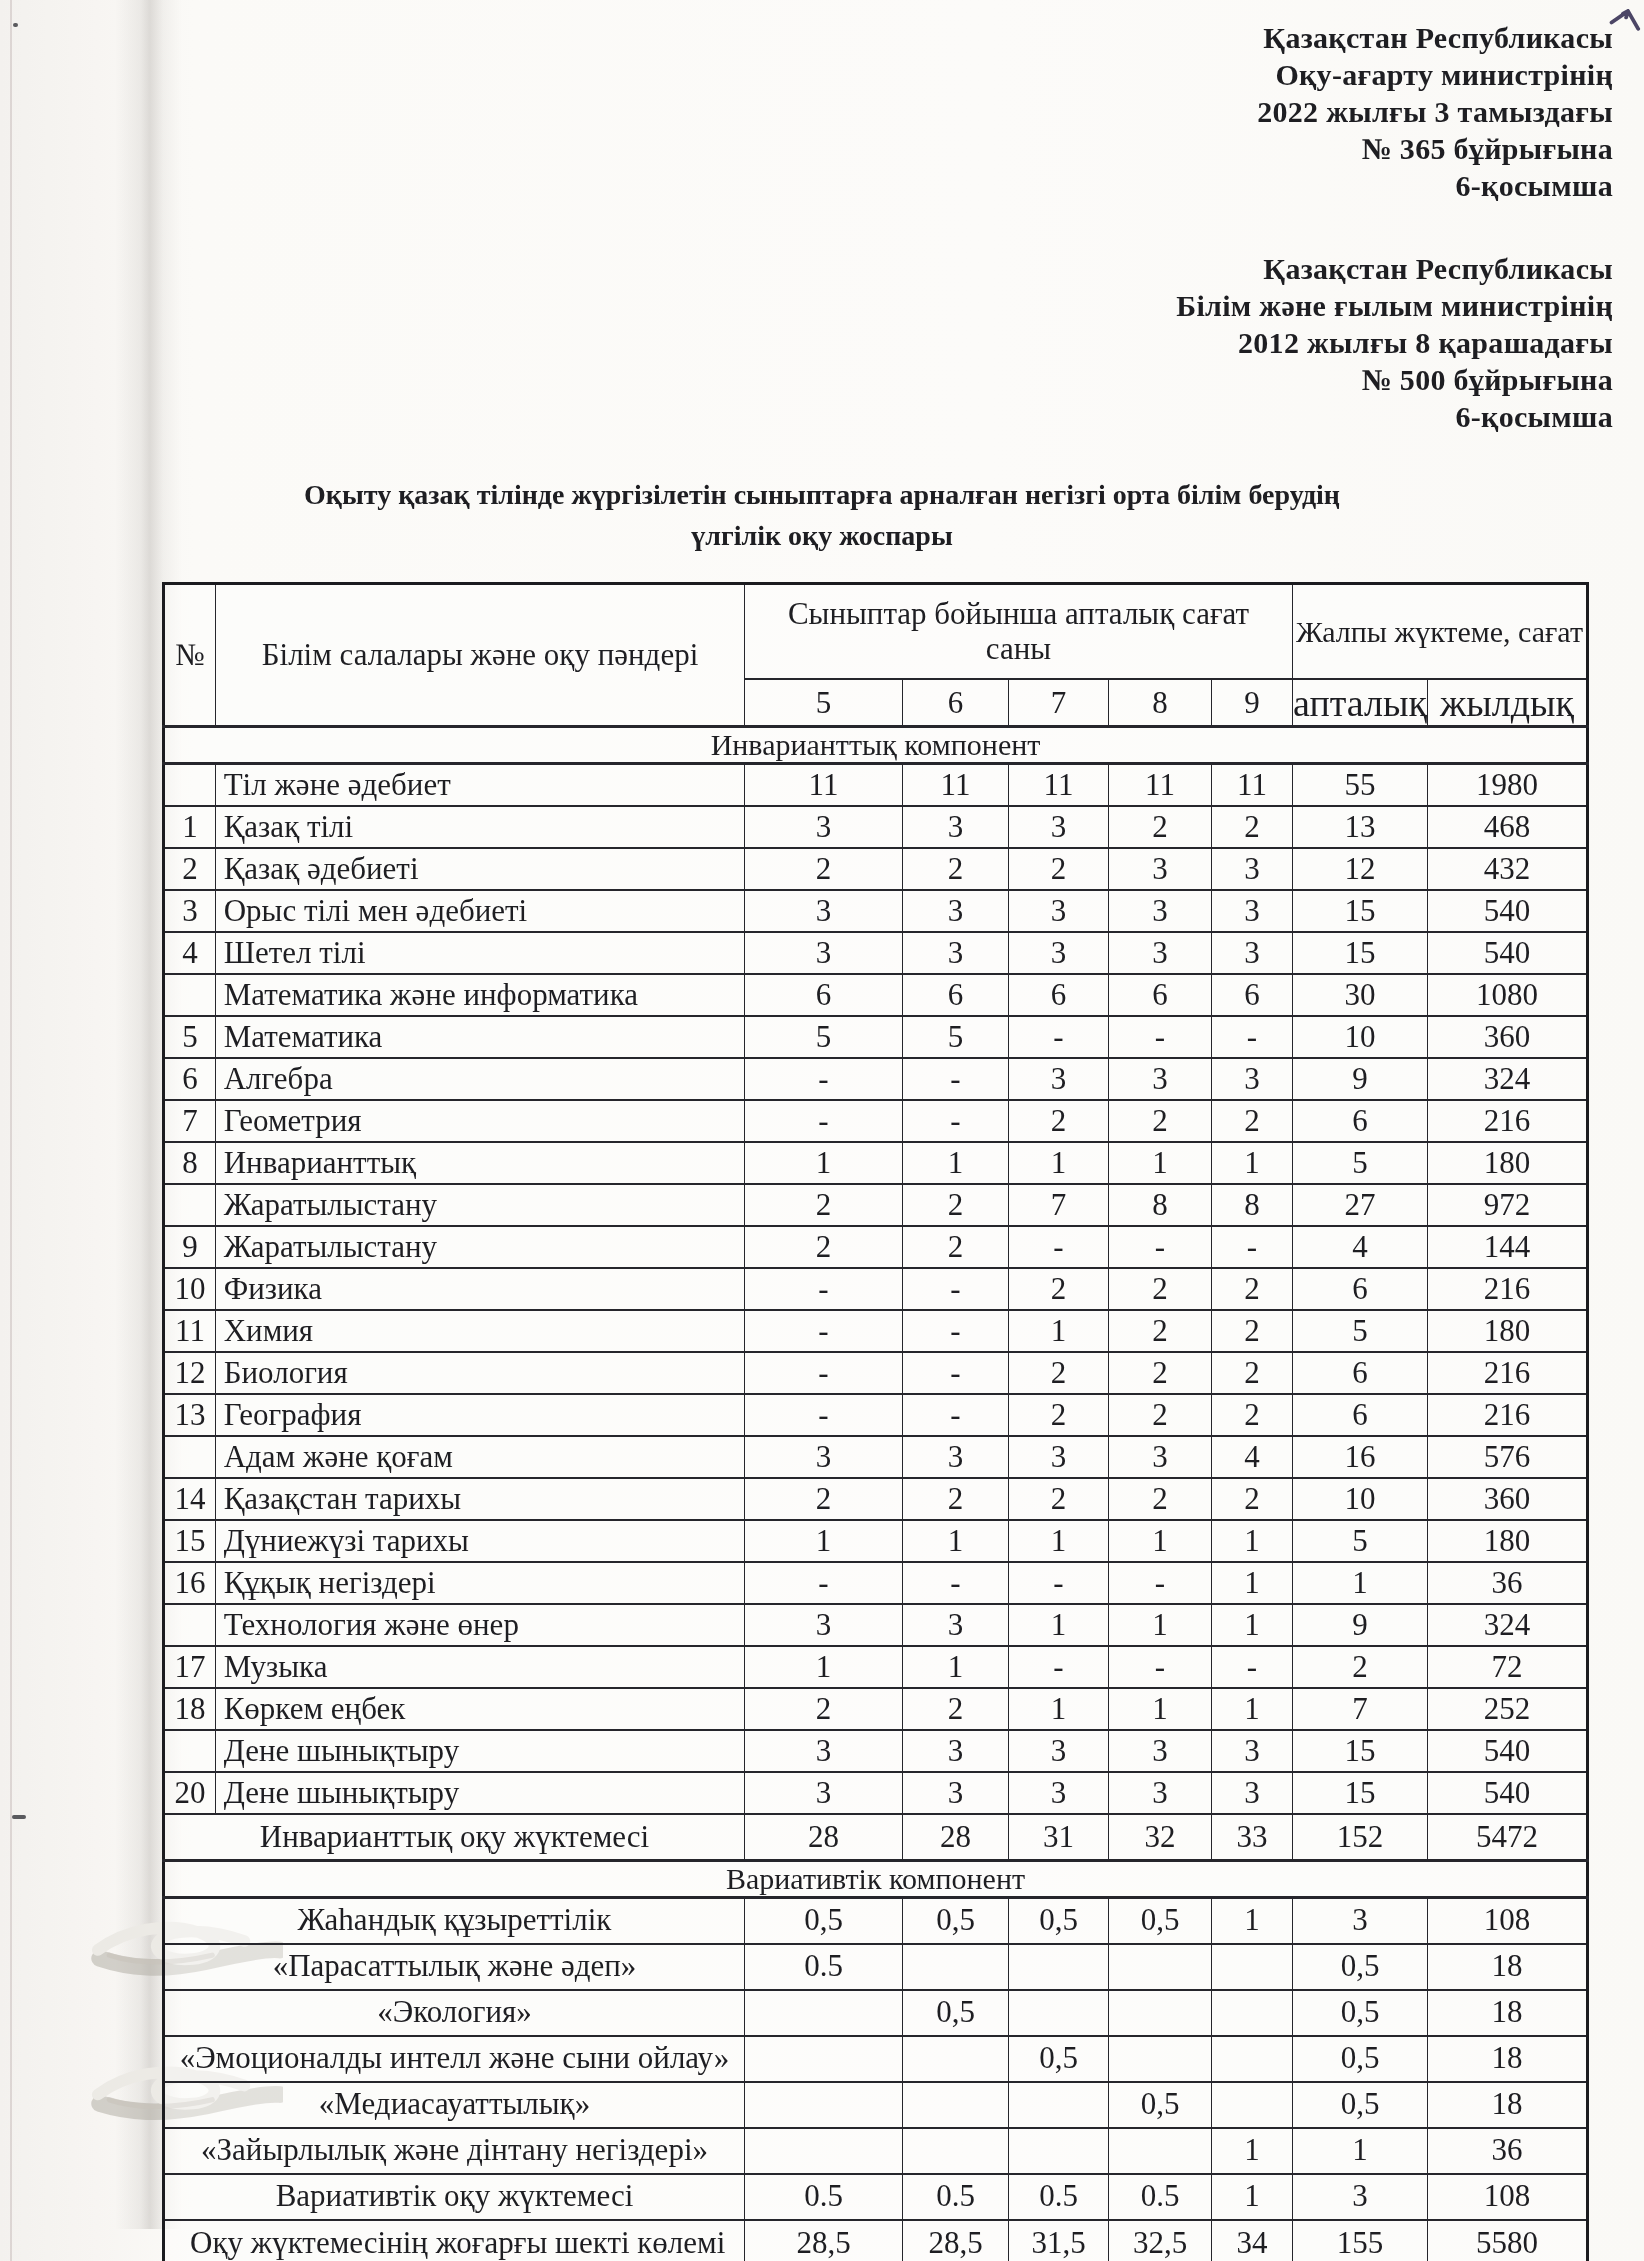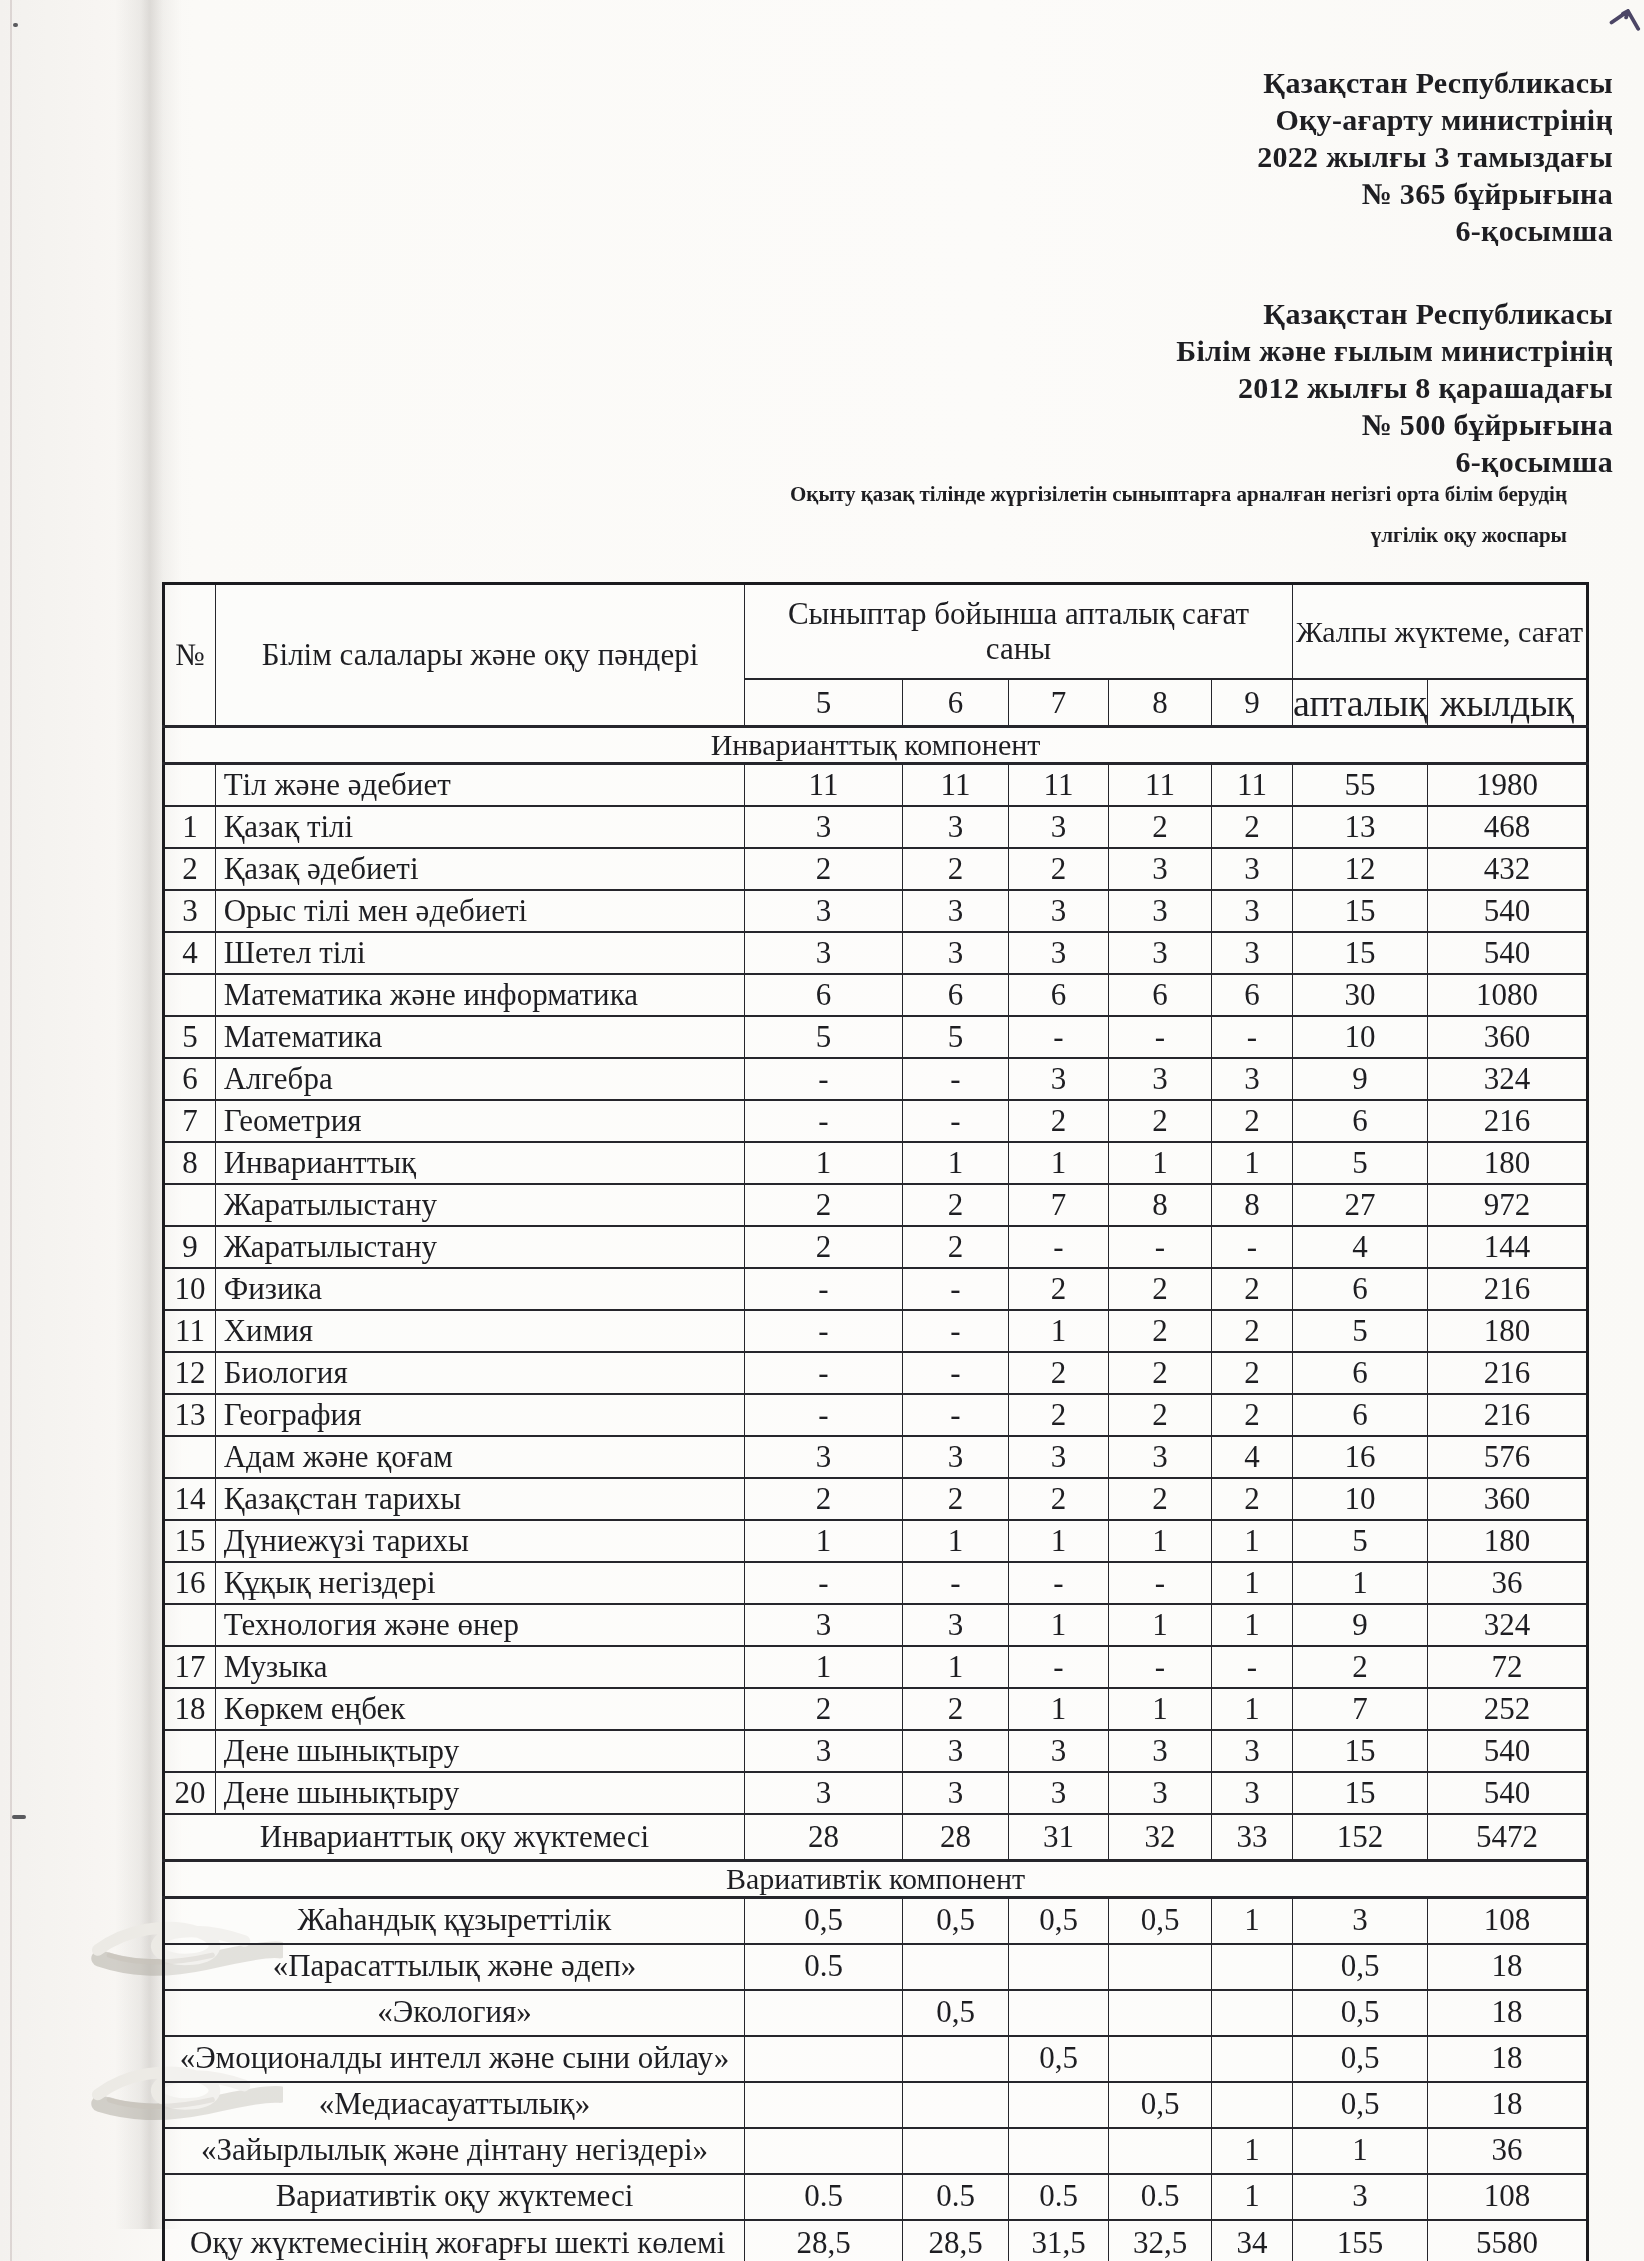--- a/index.html
+++ b/index.html
@@ -15,26 +15,26 @@
     position:absolute;left:115px;top:0;width:67px;height:2229px;
     background:linear-gradient(90deg,rgba(70,62,55,0) 0%,rgba(70,62,55,.08) 38%,rgba(70,62,55,.16) 52%,rgba(70,62,55,.05) 72%,rgba(70,62,55,0) 100%);
     pointer-events:none;
   }
   .edge-line{position:absolute;left:10.3px;top:0;width:1.9px;height:2261px;background:rgba(150,130,130,.25);}
   .speck{position:absolute;background:#5a5a5e;border-radius:50%;}
   .curl{position:absolute;pointer-events:none;}
   .pen-mark{position:absolute;pointer-events:none;}
 
   
-  .ref-block{position:absolute;right:31px;text-align:right;font-weight:bold;font-size:30px;line-height:37px;letter-spacing:0.3px;margin-top:45px;}
+  .ref-block{position:absolute;right:31px;text-align:right;font-weight:bold;font-size:30px;line-height:37px;letter-spacing:0.3px;}
   .ref-1{top:19.3px;}
   .ref-2{top:250px;}
 
   
-  .doc-title{position:absolute;left:77px;right:77px;top:474px;text-align:right;font-weight:bold;font-size:21px;line-height:41px;}
+  .doc-title{position:absolute;left:77px;right:77px;top:474px;text-align:center;font-weight:bold;font-size:28px;line-height:41px;}
 
   
   table.curriculum{
     position:absolute;left:162px;top:582px;width:1424px;
     border-collapse:collapse;table-layout:fixed;
     border:3.9px solid #1b1b1f;background:rgba(255,255,255,.35);
   }
   .curriculum th,.curriculum td{
     border:1.9px solid #26262c;border-top-width:2.6px;border-bottom-width:2.6px;
     padding:0;text-align:center;vertical-align:middle;

